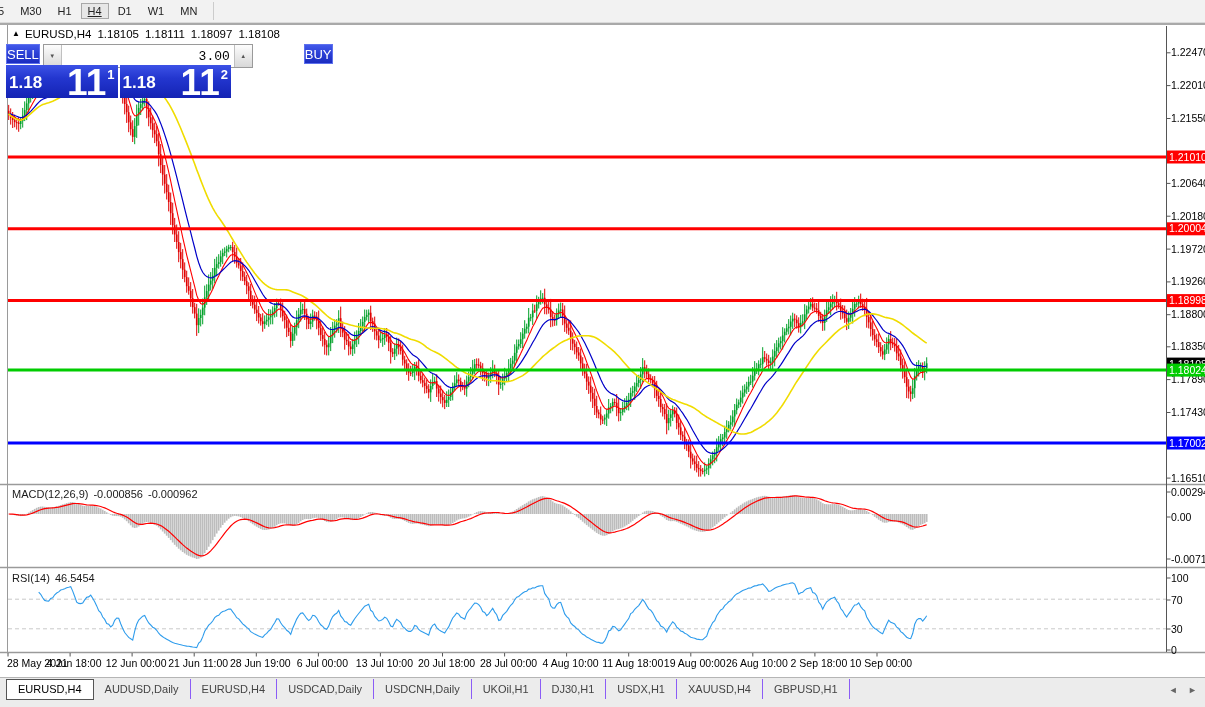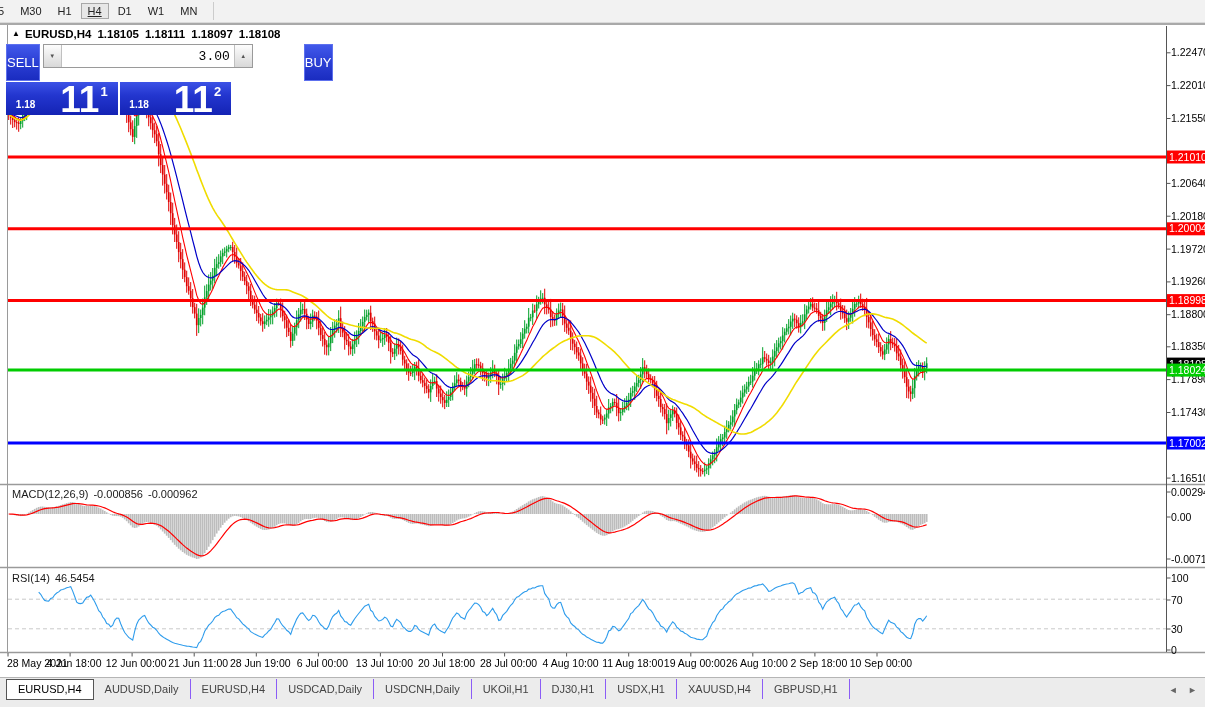--- a/index.html
+++ b/index.html
@@ -8,42 +8,42 @@
   .toolbar{position:absolute;left:0;top:0;width:1205px;height:22px;background:#f2f2f2;
            border-bottom:1px solid #dadada;display:flex;align-items:center;z-index:6;}
   .tf{padding:2px 7px;font-size:11px;color:#222;margin:0 1px;white-space:nowrap;}
   .tf.first{margin-left:-4px;padding-left:2px;}
   .tf.active{background:#e7e7e7;border:1px solid #a8a8a8;padding:1px 6px;text-decoration:underline;}
   .tf-sep{width:1px;height:18px;background:#cccccc;margin-left:8px;}
   
   .chart-window{position:absolute;left:0;top:23px;width:1205px;height:684px;background:#ffffff;
                 border-top:1px solid #a9a9a9;z-index:1;}
   svg#chart{position:absolute;left:0;top:0;z-index:2;}
-  .chart-title{position:absolute;left:12px;top:28px;z-index:5;font-size:11.5px;font-weight:bold;color:#000;}
+  .chart-title{position:absolute;left:12px;top:28px;z-index:5;font-size:11.5px;font-weight:normal;color:#000;}
   .chart-title span{margin-right:6px;}
   .chart-title .marker{font-size:8px;vertical-align:2px;margin-right:5px;}
   
   .trade-panel{position:absolute;left:6px;top:44px;width:225px;z-index:5;background:#fff;}
-  .tp-row1{display:flex;height:37px;}
+  .tp-row1{display:flex;height:20px;}
   .tp-btn{background:linear-gradient(#4159ea,#2d41d6 45%,#1a2cc0);border:1px solid #5d70ee;color:#fff;
           font-size:13px;display:flex;align-items:center;justify-content:center;box-sizing:border-box;}
   .btn-sell{width:48px;}
   .btn-buy{width:52px;margin-left:48px;}
   .spinner{flex:1;display:flex;height:22px;border:1px solid #9a9a9a;background:#fff;margin:0 3px;}
   .spin-btn{width:17px;background:linear-gradient(#fdfdfd,#d8d8d8);display:flex;align-items:center;
             justify-content:center;font-size:6px;color:#555;}
   .spin-down{border-right:1px solid #c0c0c0;}
   .spin-up{border-left:1px solid #c0c0c0;}
   .vol-input{flex:1;border:0;text-align:right;font-size:13px;padding:0 4px 0 0;outline:none;min-width:0;
              font-family:Liberation Mono, monospace;color:#000;}
   .tp-row2{display:flex;height:33px;margin-top:1px;}
   .price-box{flex:1;background:linear-gradient(#3c52e6,#2336cf 40%,#1423b4);color:#fff;display:flex;
              align-items:flex-end;justify-content:center;padding-bottom:2px;}
   .price-box.bid{margin-right:2px;}
-  .px-small{font-size:10px;font-weight:bold;margin:0 2px 3px 0;}
+  .px-small{font-size:17px;font-weight:bold;margin:0 2px 3px 0;}
   .px-big{font-size:37px;font-weight:bold;line-height:26px;margin-left:23px;}
   .px-sup{font-size:13px;font-weight:bold;align-self:flex-start;margin-top:2px;margin-left:1px;}
   
   .ind-label{position:absolute;z-index:4;font-size:11px;color:#1a1a1a;}
   .ind-label span{margin-right:5px;text-align:center;}
   #macd-label{left:12px;top:488px;}
   #rsi-label{left:12px;top:572px;}
   
   #date-row{position:absolute;left:4px;top:657px;width:1205px;height:16px;z-index:3;}
   .date-label{position:absolute;top:0;font-size:10.5px;color:#000;white-space:nowrap;transform:translateX(-50%);}

